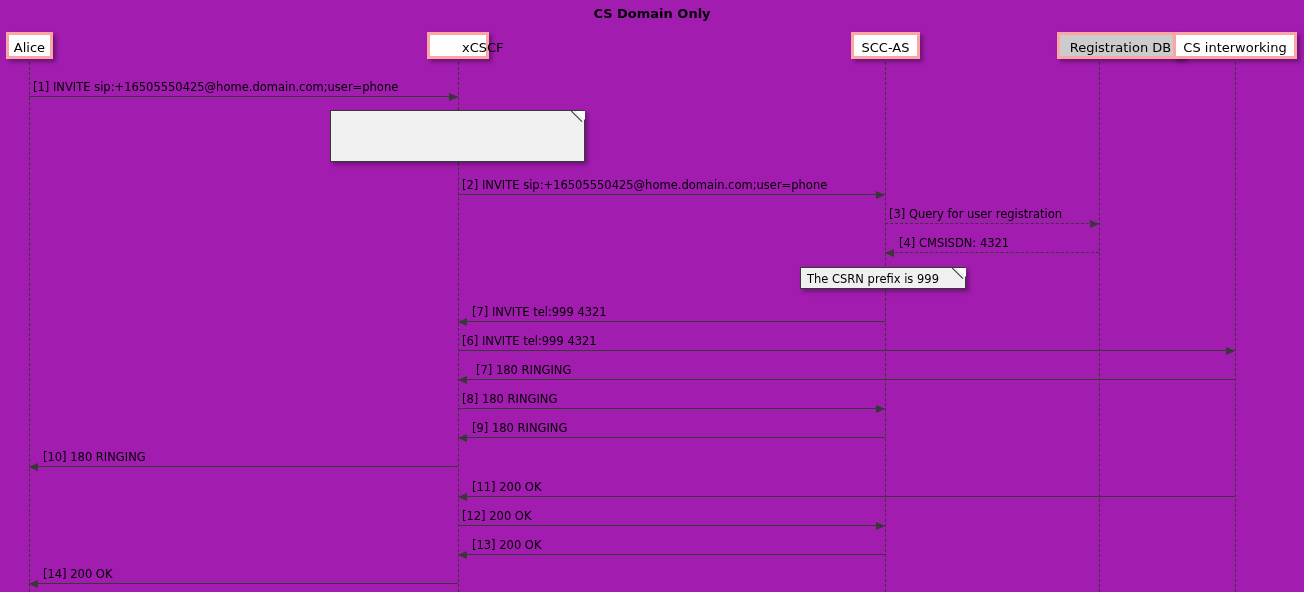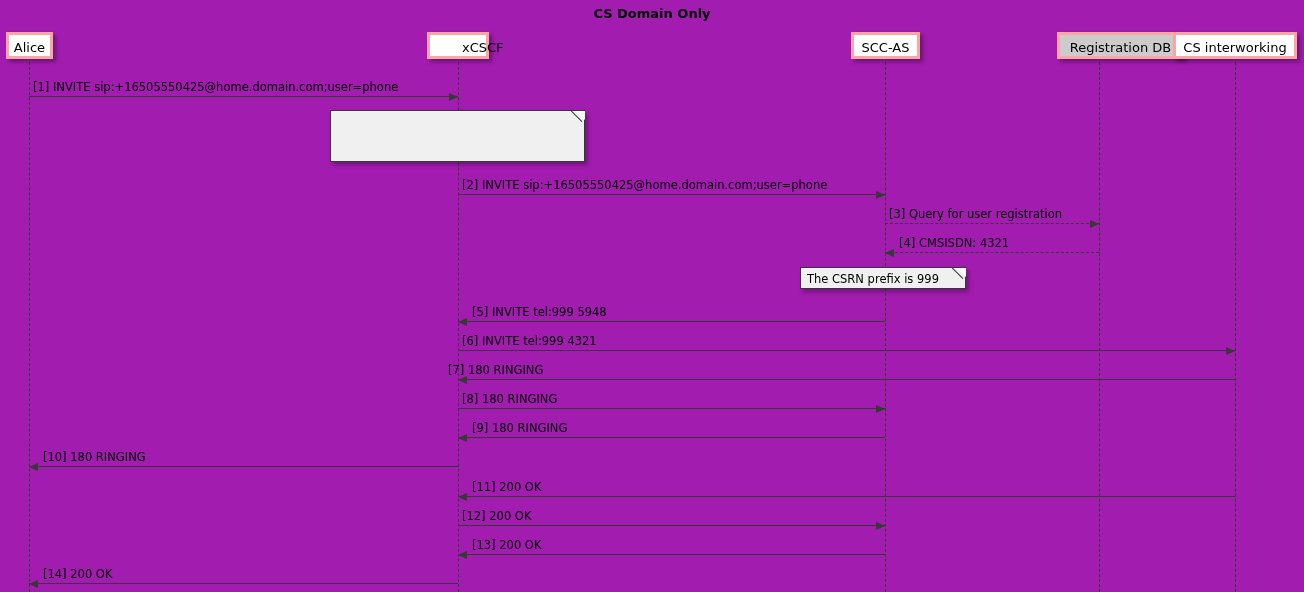--- a/index.html
+++ b/index.html
@@ -161,27 +161,27 @@
       <div class="arrowhead right" style="top: 191px; left: 876px;"></div>
       <div class="msg-label" style="top: 179px; left: 462px;">[2] INVITE sip:+16505550425@home.domain.com;user=phone</div>
       <div class="msg dashed" style="left: 885px; width: 214px; top: 223px;"></div>
       <div class="arrowhead right" style="top: 220px; left: 1090px;"></div>
       <div class="msg-label" style="top: 208px; left: 889px;">[3] Query for user registration</div>
       <div class="msg dashed" style="left: 885px; width: 214px; top: 252px;"></div>
       <div class="arrowhead left" style="top: 249px; left: 885px;"></div>
       <div class="msg-label" style="top: 237px; left: 899px;">[4] CMSISDN: 4321</div>
       <div class="msg" style="left: 458px; width: 427px; top: 321px;"></div>
       <div class="arrowhead left" style="top: 318px; left: 458px;"></div>
-      <div class="msg-label" style="top: 306px; left: 472px;">[5] INVITE tel:999 5948</div>
+      <div class="msg-label" style="top: 306px; left: 472px;">[7] INVITE tel:999 4321</div>
       <div class="msg" style="left: 458px; width: 777px; top: 350px;"></div>
       <div class="arrowhead right" style="top: 347px; left: 1226px;"></div>
       <div class="msg-label" style="top: 335px; left: 462px;">[6] INVITE tel:999 4321</div>
       <div class="msg" style="left: 458px; width: 777px; top: 379px;"></div>
       <div class="arrowhead left" style="top: 376px; left: 458px;"></div>
-      <div class="msg-label" style="top: 364px; left: 448px;">[7] 180 RINGING</div>
+      <div class="msg-label" style="top: 364px; left: 476px;">[7] 180 RINGING</div>
       <div class="msg" style="left: 458px; width: 427px; top: 408px;"></div>
       <div class="arrowhead right" style="top: 405px; left: 876px;"></div>
       <div class="msg-label" style="top: 393px; left: 462px;">[8] 180 RINGING</div>
       <div class="msg" style="left: 458px; width: 427px; top: 437px;"></div>
       <div class="arrowhead left" style="top: 434px; left: 458px;"></div>
       <div class="msg-label" style="top: 422px; left: 472px;">[9] 180 RINGING</div>
       <div class="msg" style="left: 29px; width: 429px; top: 466px;"></div>
       <div class="arrowhead left" style="top: 463px; left: 29px;"></div>
       <div class="msg-label" style="top: 451px; left: 43px;">[10] 180 RINGING</div>
       <div class="msg" style="left: 458px; width: 777px; top: 496px;"></div>

